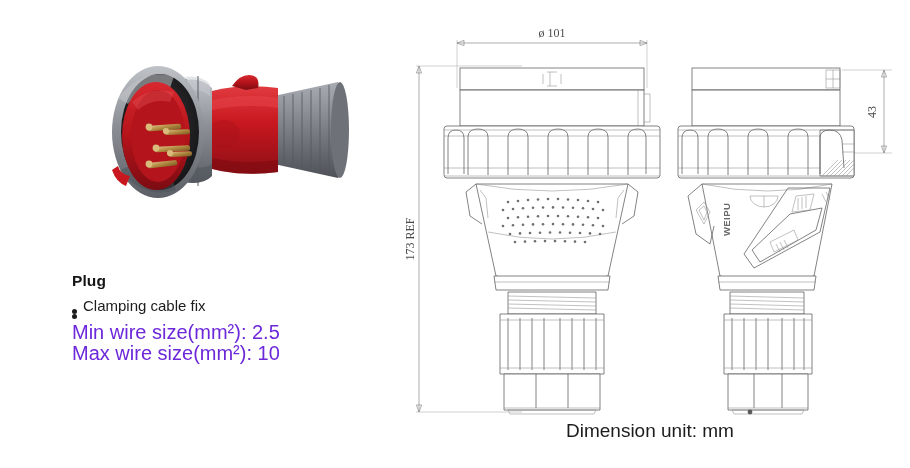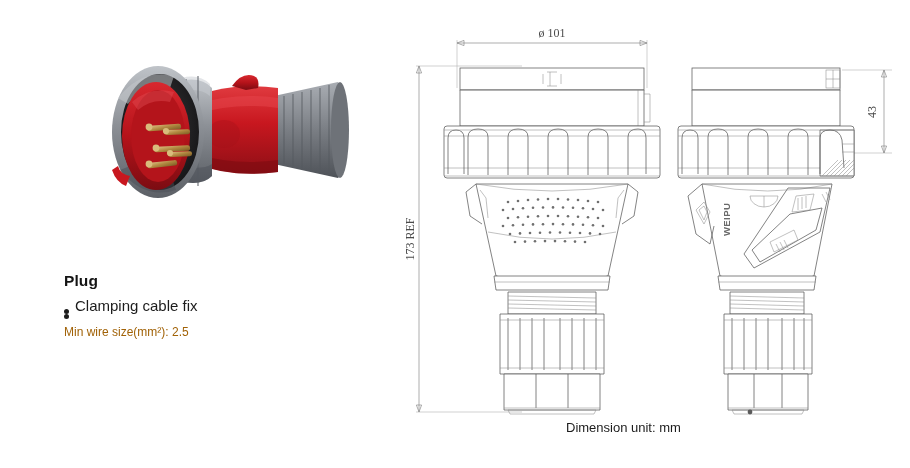--- a/index.html
+++ b/index.html
@@ -23,21 +23,21 @@
     left: 46px;
     top: 58px;
     width: 330px;
     height: 215px;
   }
   #product-photo svg { display: block; }
 
   
   #spec-block {
     position: absolute;
-    left: 64px;
+    left: 72px;
     top: 272px;
     width: 330px;
   }
   #spec-title {
     font-size: 15.5px;
     font-weight: bold;
     letter-spacing: 0.1px;
     margin: 0 0 5px 0;
     color: #141414;
   }
@@ -52,41 +52,41 @@
     width: 5px;
     height: 5px;
     border-radius: 50%;
     background: #1c1c1c;
     margin-right: 6px;
     flex: 0 0 auto;
     position: relative;
     top: -3px;
   }
   .plain-row {
-    font-size: 12px;
+    font-size: 20px;
     line-height: 21.5px;
-    color: #a16207;
+    color: #6d28d9;
     white-space: nowrap;
   }
 
   
   #drawing-area {
     position: absolute;
     left: 402px;
     top: 18px;
     width: 510px;
     height: 405px;
   }
   #drawing-area svg { display: block; }
 
   #dimension-unit {
     position: absolute;
     left: 566px;
     top: 420px;
-    font-size: 13px;
+    font-size: 19px;
     color: #1c1c1c;
   }
 
   .dim-text {
     font-family: "Liberation Serif", serif;
     font-size: 12px;
     fill: #4a4a4a;
   }
   .dim-line  { stroke: #8a8a8a; stroke-width: 0.7; fill: none; }
   .ext-line  { stroke: #b4b4b4; stroke-width: 0.6; fill: none; }
@@ -218,20 +218,21 @@
 
   <div class="bullet-row">
     <span class="bullet-dot"></span>
     <span>Clamping cable fix</span>
   </div>
   <div class="bullet-row">
     <span class="bullet-dot"></span>
   </div>
 
   <div class="plain-row">Min wire size(mm²): 2.5</div>
+  <div class="plain-row">Max wire size(mm²): 10</div>
 </div>
 
 <div id="drawing-area">
   <svg width="510" height="405" viewBox="0 0 510 405" xmlns="http://www.w3.org/2000/svg">
 
     <g>
       <path class="ext-line" d="M55 22 L55 70"></path>
       <path class="ext-line" d="M245 22 L245 70"></path>
       <path class="dim-line" d="M55 25 L245 25"></path>
       <path class="dim-line" d="M55 25 l7 -2.6 l0 5.2 z" fill="#8a8a8a"></path>

